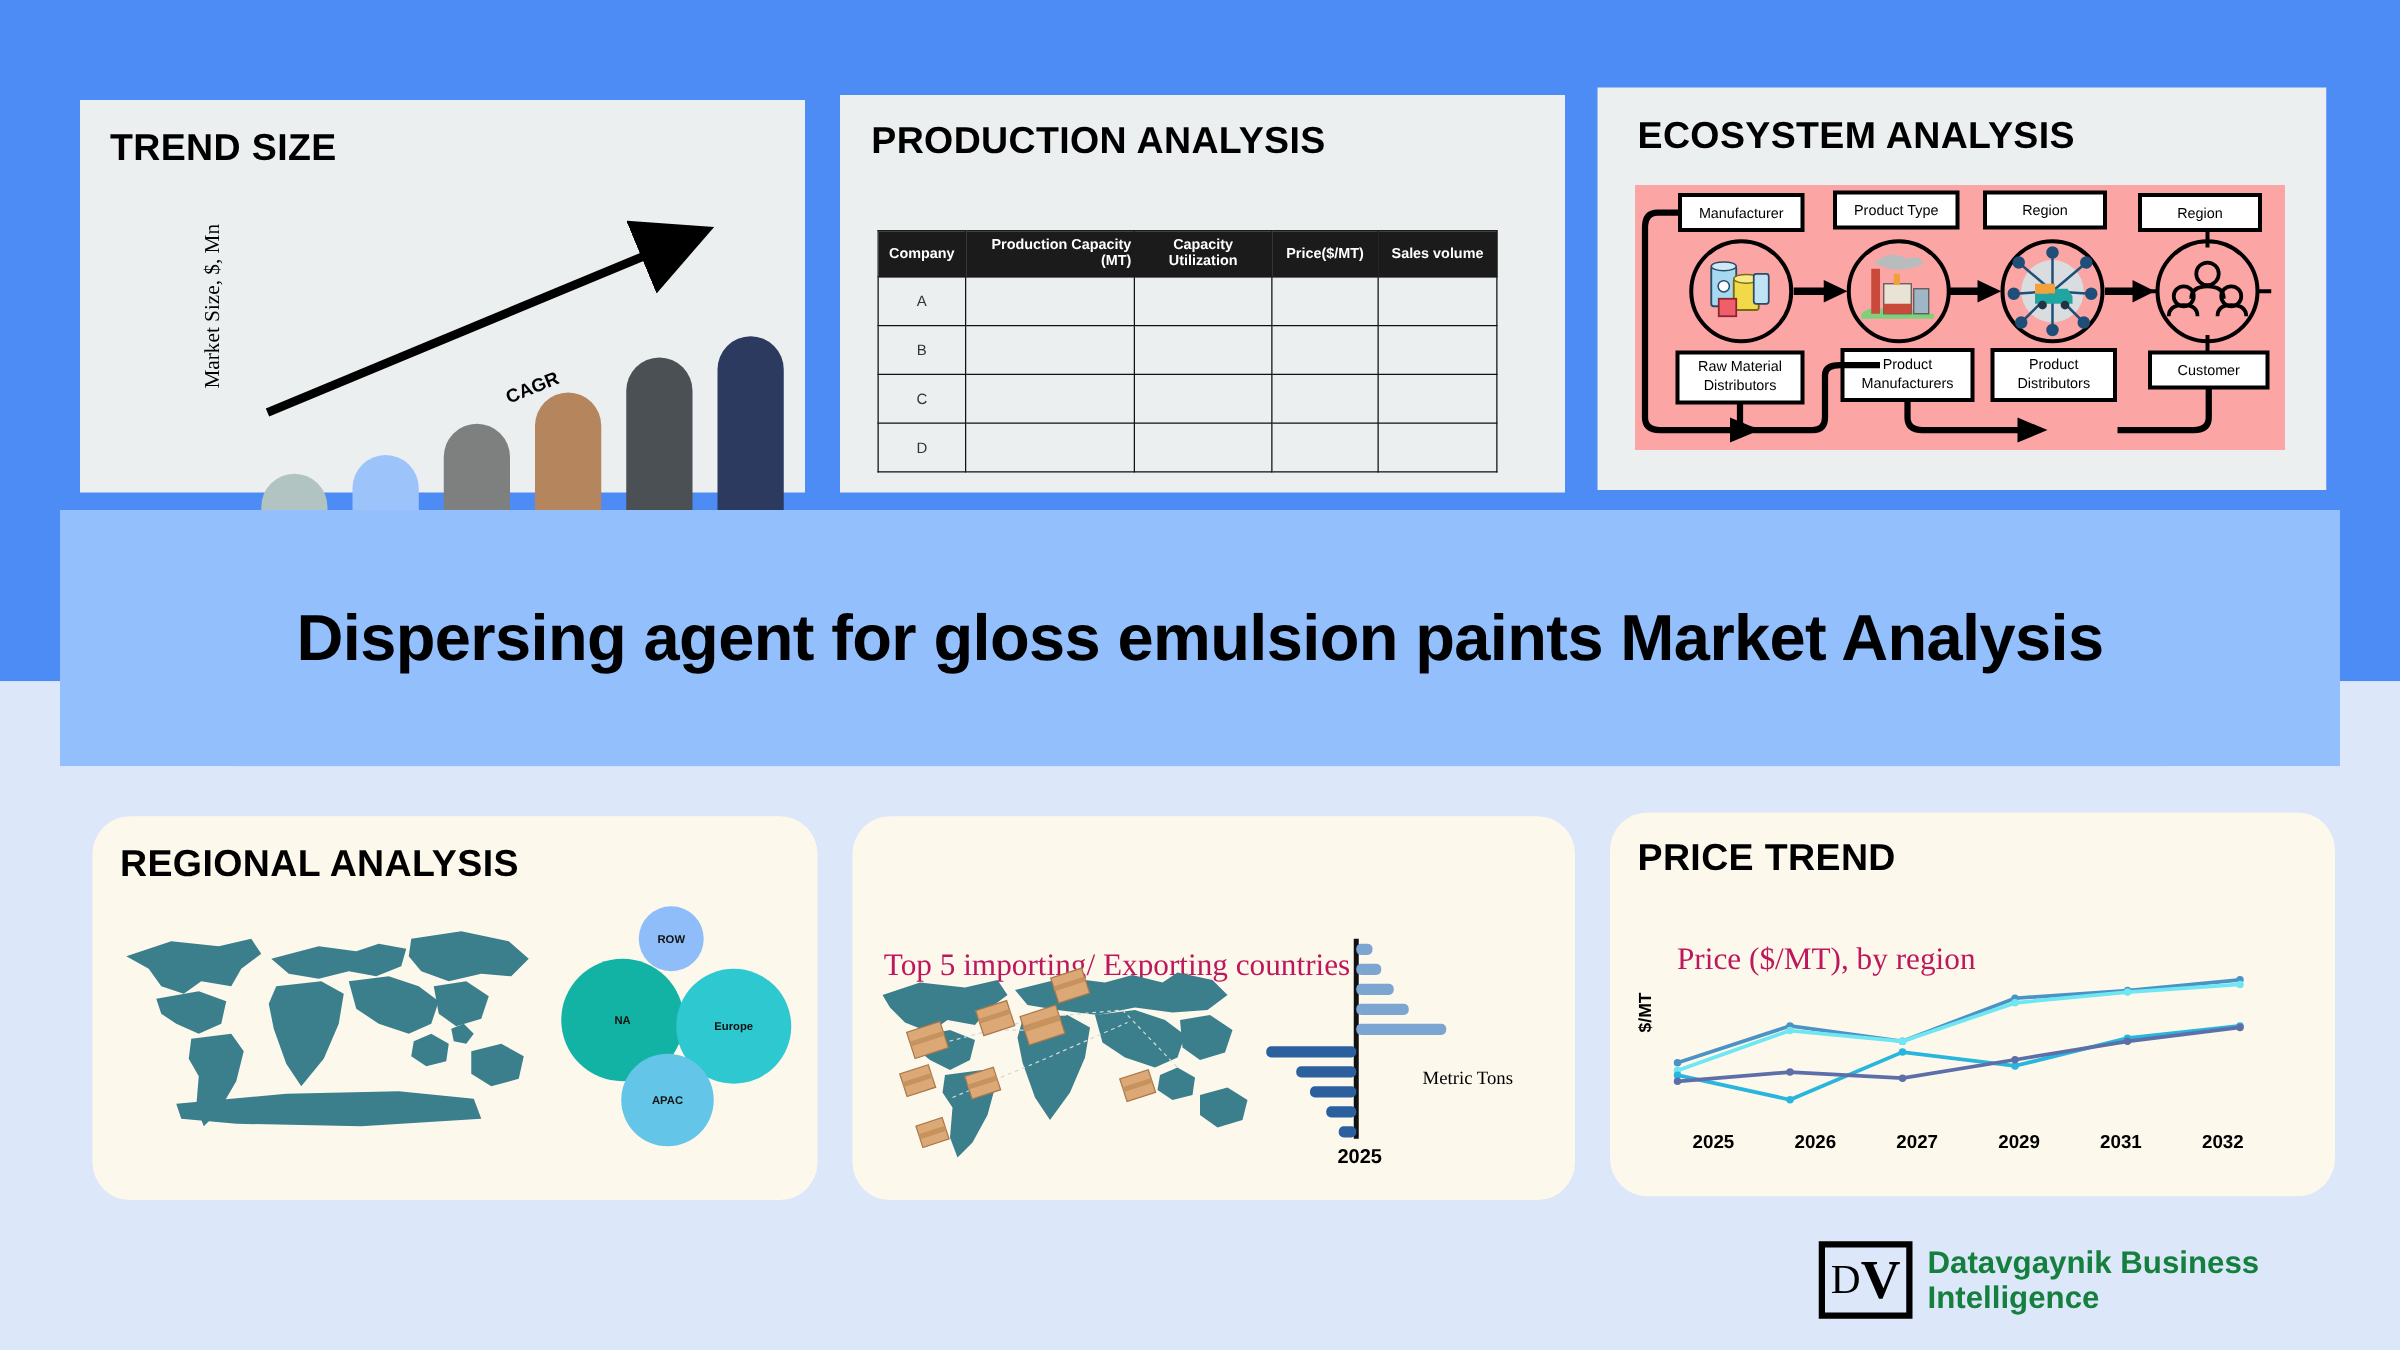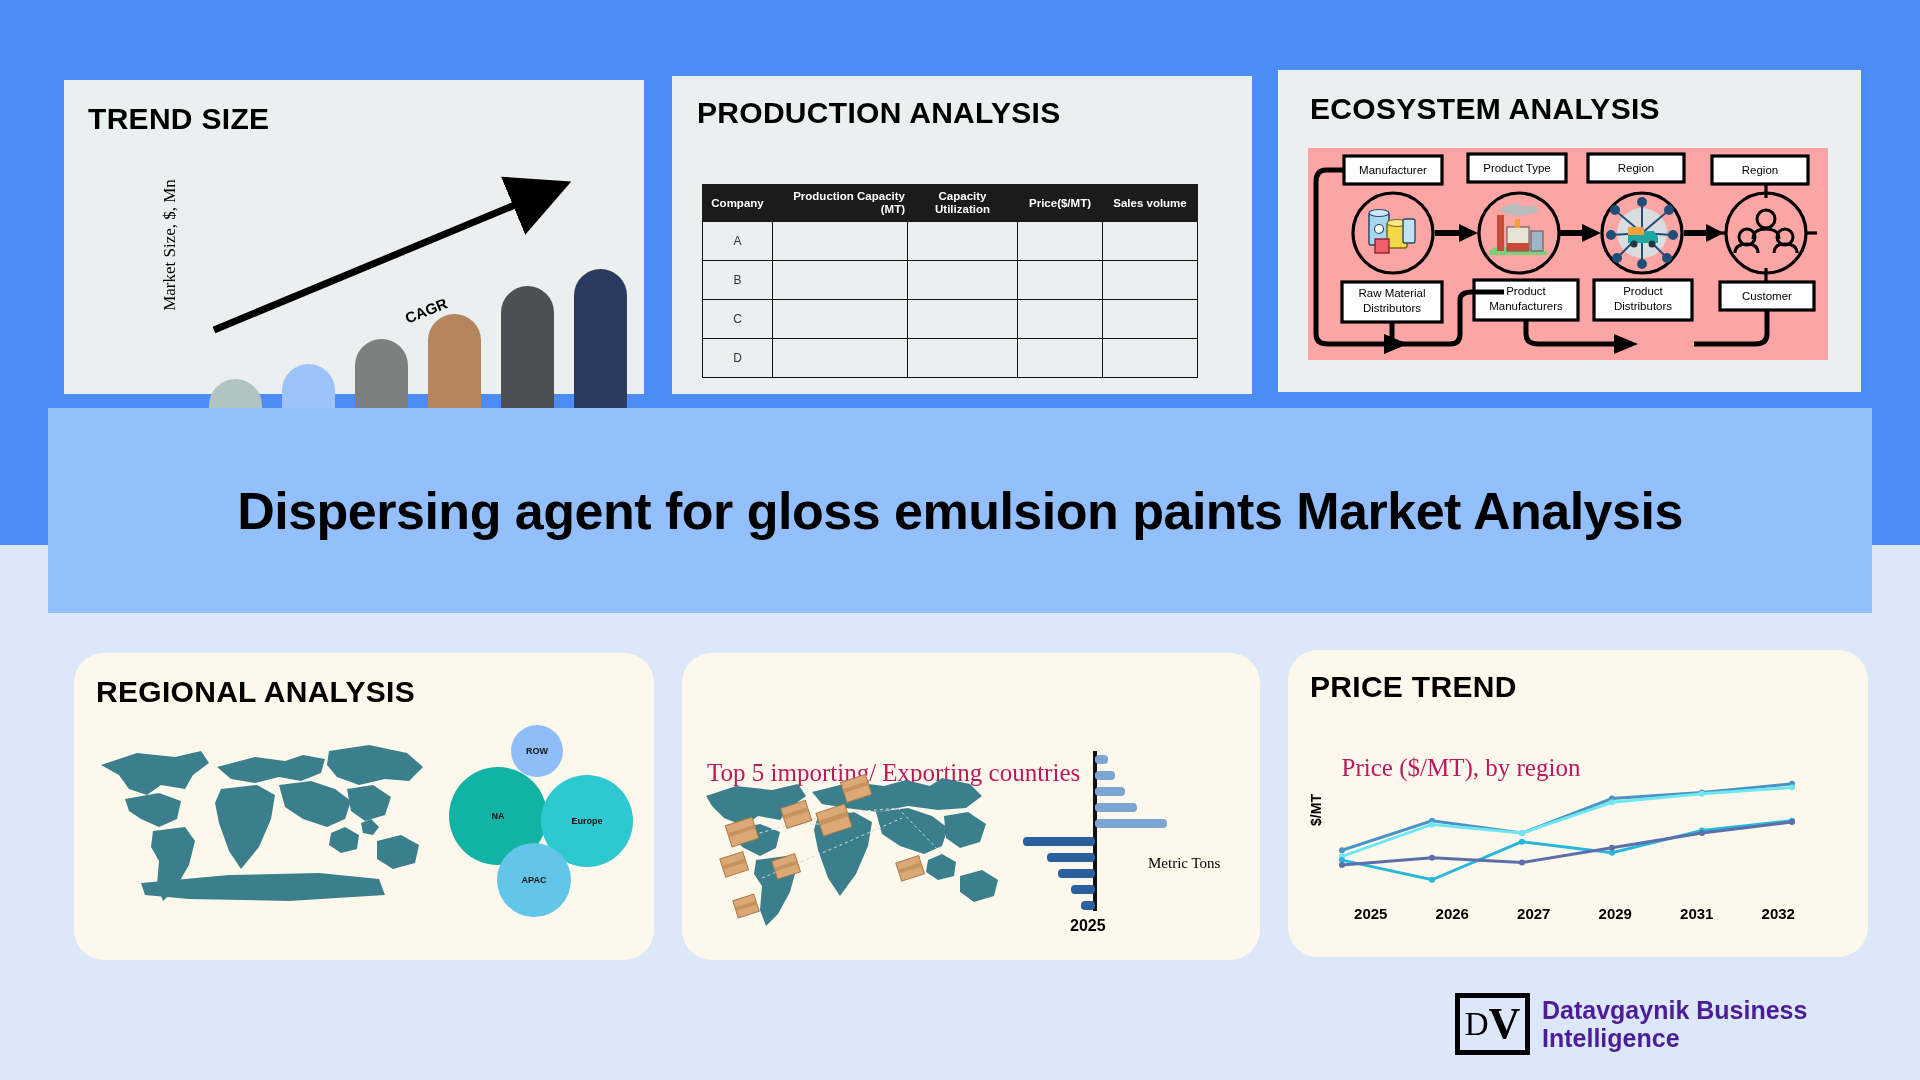--- a/index.html
+++ b/index.html
@@ -90,21 +90,21 @@
   .bubbles { position:absolute; left:375px; top:62px; width:190px; height:210px; }
   .bub { position:absolute; border-radius:50%; display:flex;
          align-items:center; justify-content:center;
          font-size:9px; font-weight:bold; color:#111; }
 
   
   #p-imp { left:682px; top:653px; width:578px; height:307px; }
   #p-imp .ptitle { position:absolute; left:25px; top:20px; }
   #p-imp .psub  { position:absolute; left:25px; top:62px; }
   .ie-map { position:absolute; left:20px; top:105px; width:300px; height:175px; }
-  .tornado { position:absolute; left:326px; top:98px; width:215px; height:190px; }
+  .tornado { position:absolute; left:316px; top:98px; width:215px; height:190px; }
   .tor-axis { position:absolute; left:85px; top:0; width:4px; height:160px; background:#111; }
   .tor-bar { position:absolute; height:9px; border-radius:4px; }
   .tor-year { position:absolute; left:58px; top:165px; font-size:16px; font-weight:bold; }
   .tor-unit { position:absolute; left:140px; top:104px;
               font-family:"Liberation Serif", serif; font-size:15px; }
 
   
   #p-price { left:1288px; top:650px; width:580px; height:307px; }
   #p-price .ptitle { position:absolute; left:22px; top:20px; }
   #p-price .psub { position:absolute; left:48px; top:58px; width:250px;
@@ -121,21 +121,21 @@
 
   
   .logo { position:absolute; left:1455px; top:988px; width:420px; height:72px;
           display:flex; align-items:center; gap:12px; z-index:4; }
   .logo-mark { width:75px; height:62px; border:5px solid #000;
                display:flex; align-items:center; justify-content:center;
                font-family:"Liberation Serif", serif; font-size:40px;
                line-height:1; background:transparent; }
   .logo-mark .d { font-size:33px; }
   .logo-mark .v { font-size:44px; font-weight:bold; }
-  .logo-text { font-size:25px; font-weight:bold; line-height:1.12; color:#4c1d95; }
+  .logo-text { font-size:25px; font-weight:bold; line-height:1.12; color:#15803d; }
 </style>
 </head>
 <body>
 
 <div class="top-bg"></div>
 <div class="bottom-bg"></div>
 
 <div class="panel panel-top" id="p-market">
   <div class="ptitle">TREND SIZE</div>
   <div class="ms-ylabel">Market Size, $, Mn</div>

